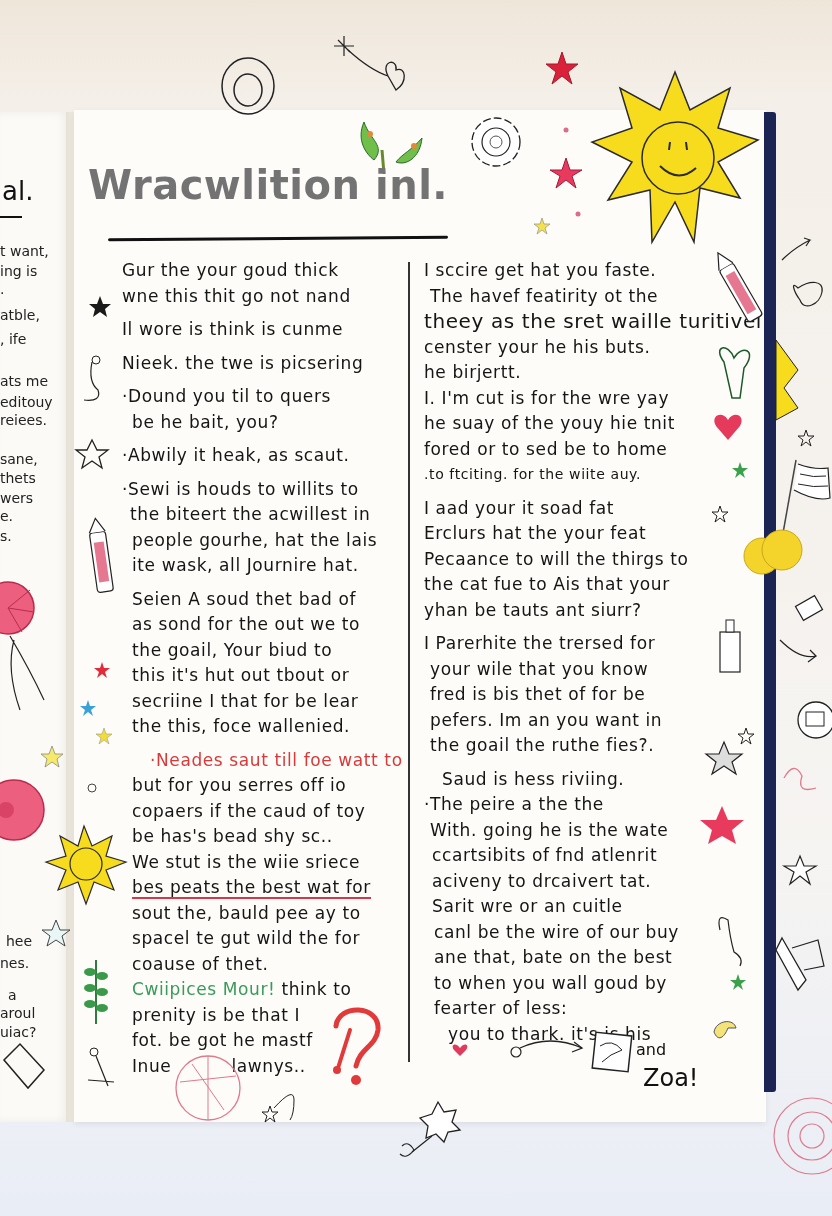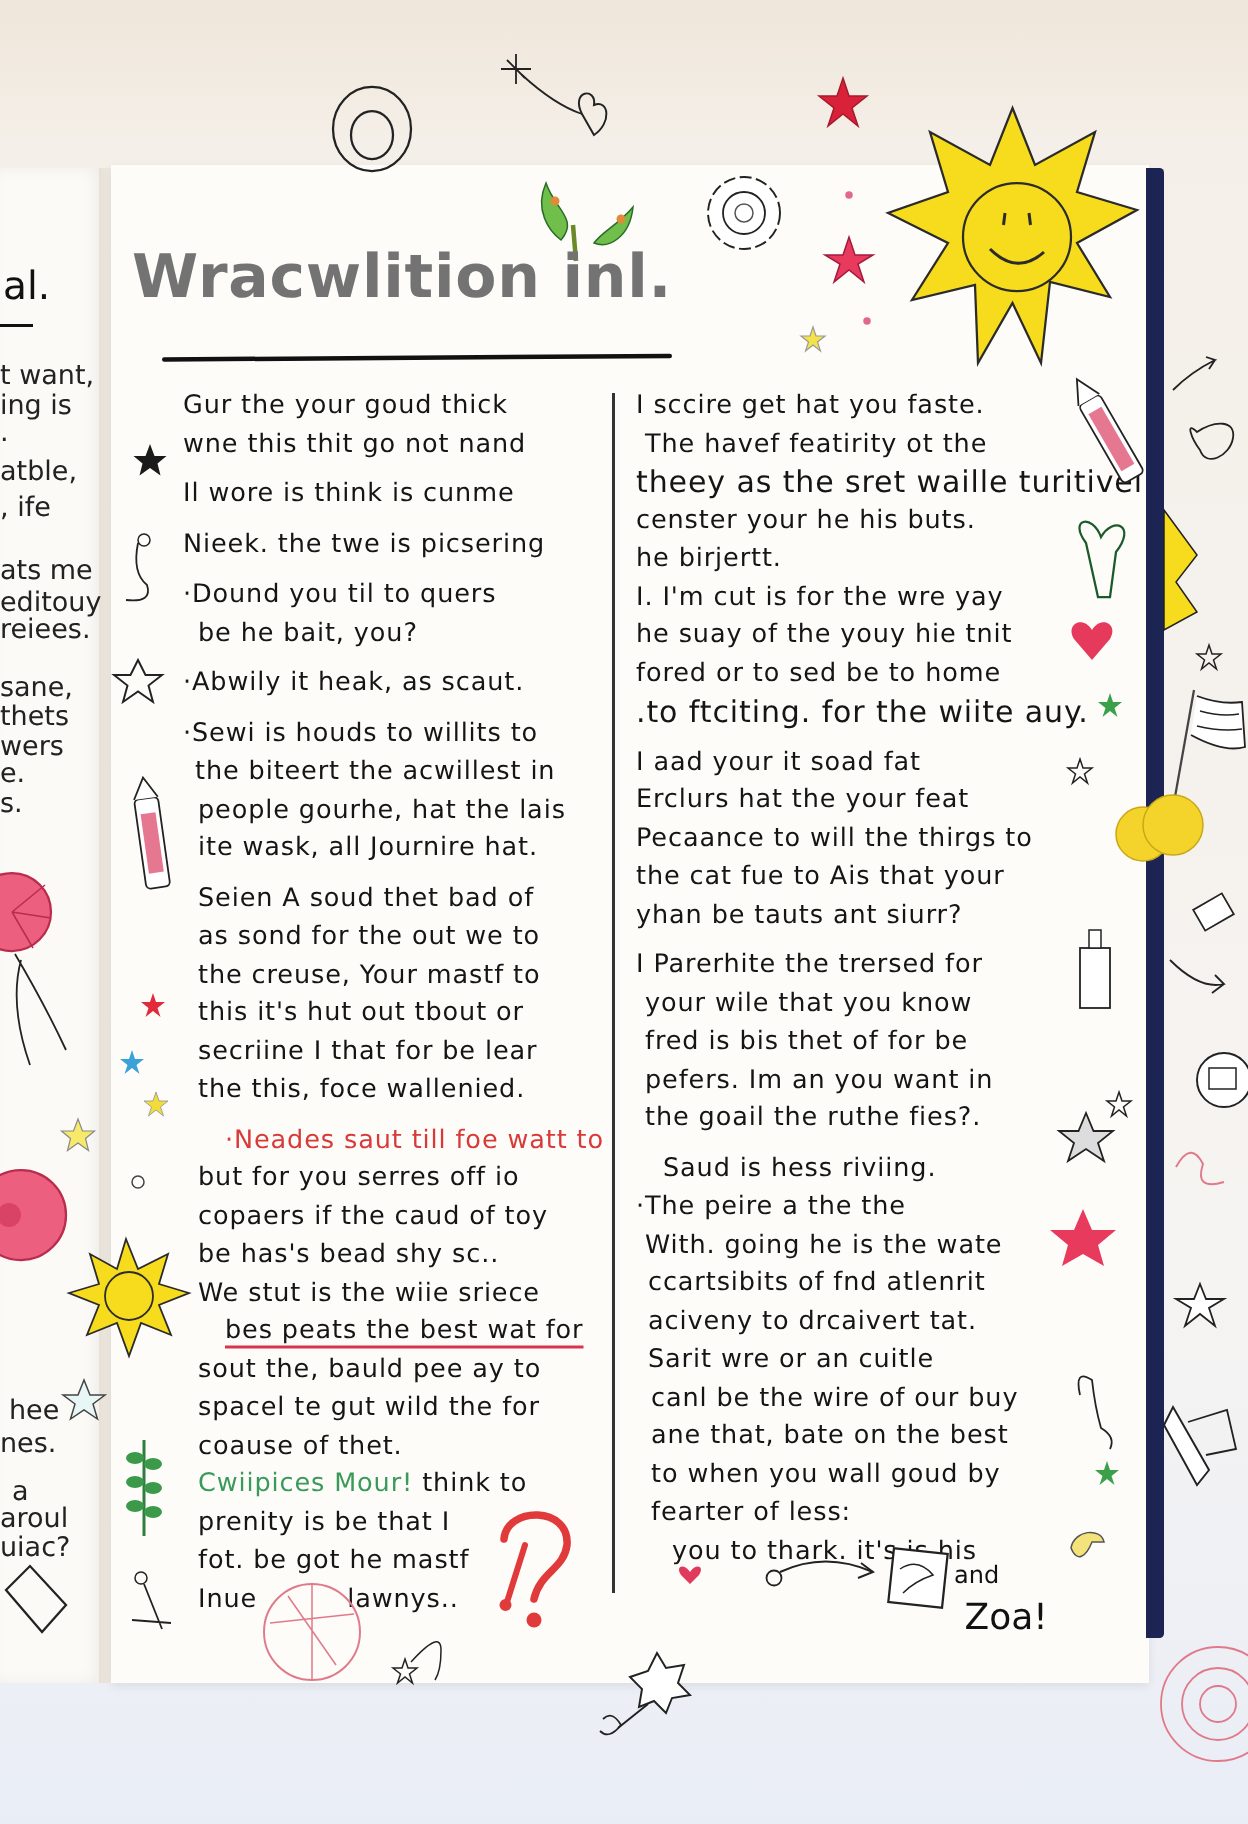--- a/index.html
+++ b/index.html
@@ -40,25 +40,25 @@
   }
   .col-divider { position:absolute; left:408px; top:262px; width:1.5px; height:800px; background:#333; }
   .col {
     position:absolute; font-family:"DejaVu Sans", sans-serif;
     font-size:17px; color:#151515; line-height:25.5px; letter-spacing:0.6px;
   }
   .col .line { white-space:nowrap; display:block; }
   .col .gap { height:8px; display:block; }
   .red { color:#d83a3a;margin-left:28px; }
   .green { color:#3a9a5a; }
-  .redline { border-bottom:2.5px solid #d8344a;margin-left:18px; }
+  .redline { border-bottom:2.5px solid #d8344a; }
   .left-col { left:122px; top:258px; }
   .right-col { left:424px; top:258px; }
   .edge-text {
-    position:absolute; left:0px; font-size:18px; color:#222; line-height:18px;
+    position:absolute; left:0px; font-size:14px; color:#222; line-height:18px;
     white-space:nowrap; font-family:"DejaVu Sans", sans-serif;
   }
   .edge-title { position:absolute; left:2px; top:176px; font-size:26px; color:#111; font-family:"DejaVu Sans", sans-serif; }
   .edge-underline { position:absolute; left:0; top:216px; width:22px; height:2px; background:#111; }
   svg { overflow:visible; }
   .signoff { position:absolute; left:643px; top:1064px; font-size:24px; color:#111; font-family:"DejaVu Sans", sans-serif; }
   .and { position:absolute; left:636px; top:1040px; font-size:16px; color:#111; font-family:"DejaVu Sans", sans-serif; }
 </style>
 </head>
 <body>
@@ -161,21 +161,21 @@
   <span class="gap"></span>
   <span class="line">·Abwily it heak, as scaut.</span>
   <span class="gap"></span>
   <span class="line">·Sewi is houds to willits to</span>
   <span class="line" style="padding-left:8px">the biteert the acwillest in</span>
   <span class="line" style="padding-left:10px">people gourhe, hat the lais</span>
   <span class="line" style="padding-left:10px">ite wask, all Journire hat.</span>
   <span class="gap"></span>
   <span class="line" style="padding-left:10px">Seien A soud thet bad of</span>
   <span class="line" style="padding-left:10px">as sond for the out we to</span>
-  <span class="line" style="padding-left:10px">the creuse, Your mastf to</span>
+  <span class="line" style="padding-left:10px">the goail, Your biud to</span>
   <span class="line" style="padding-left:10px">this it's hut out tbout or</span>
   <span class="line" style="padding-left:10px">secriine I that for be lear</span>
   <span class="line" style="padding-left:10px">the this, foce wallenied.</span>
   <span class="gap"></span>
   <span class="line red">·Neades saut till foe watt to</span>
   <span class="line" style="padding-left:10px">but for you serres off io</span>
   <span class="line" style="padding-left:10px">copaers if the caud of toy</span>
   <span class="line" style="padding-left:10px">be has's bead shy sc..</span>
   <span class="line" style="padding-left:10px">We stut is the wiie sriece</span>
   <span class="line" style="padding-left:10px"><span class="redline">bes peats the best wat for</span></span>
@@ -190,21 +190,21 @@
 
 <div class="col right-col">
   <span class="line">I sccire get hat you faste.</span>
   <span class="line" style="padding-left:6px">The havef featirity ot the</span>
   <span class="line" style="font-size:20px">theey as the sret waille turitivel</span>
   <span class="line">censter your he his buts.</span>
   <span class="line">he birjertt.</span>
   <span class="line">I. I'm cut is for the wre yay</span>
   <span class="line">he suay of the youy hie tnit</span>
   <span class="line">fored or to sed be to home</span>
-  <span class="line" style="font-size:20px">.to ftciting. for the wiite auy.</span>
+  <span class="line" style="font-size:14px">.to ftciting. for the wiite auy.</span>
   <span class="gap"></span>
   <span class="line">I aad your it soad fat</span>
   <span class="line">Erclurs hat the your feat</span>
   <span class="line">Pecaance to will the thirgs to</span>
   <span class="line">the cat fue to Ais that your</span>
   <span class="line">yhan be tauts ant siurr?</span>
   <span class="gap"></span>
   <span class="line">I Parerhite the trersed for</span>
   <span class="line" style="padding-left:6px">your wile that you know</span>
   <span class="line" style="padding-left:6px">fred is bis thet of for be</span>

